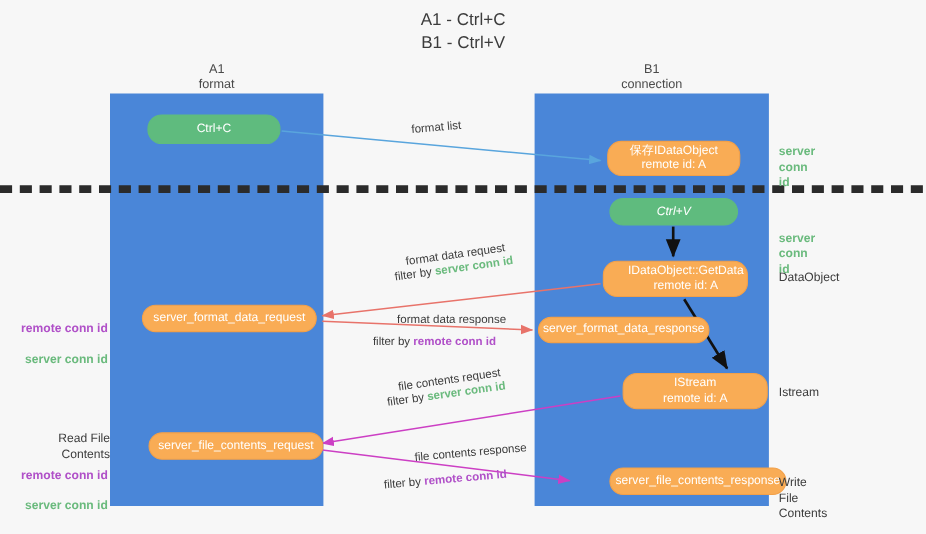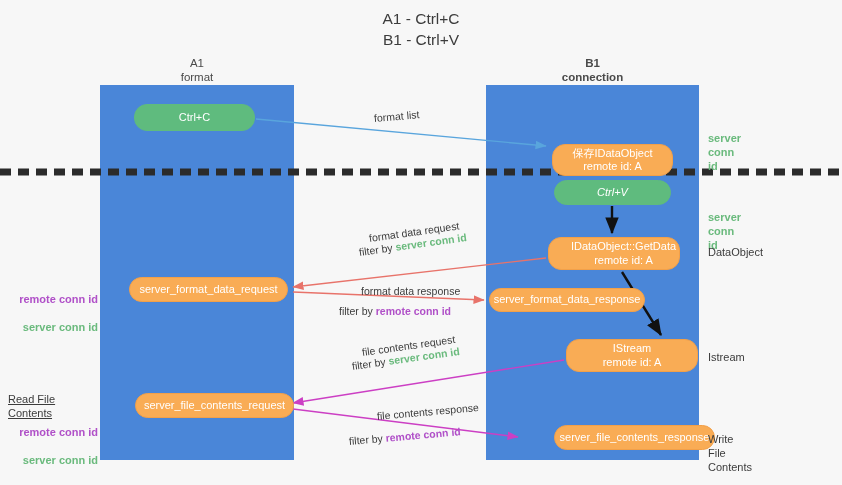--- a/index.html
+++ b/index.html
@@ -20,21 +20,21 @@
   
   #title{
     position:absolute;left:0;top:8px;width:842px;text-align:center;
     font-size:15.5px;line-height:21px;color:#3c3c3c;white-space:pre-line;
   }
   .lane-head{
     position:absolute;text-align:center;font-size:11.5px;line-height:14px;
     color:#4a4a4a;white-space:pre-line;
   }
   #head-a1{left:100px;top:56px;width:194px;}
-  #head-b1{left:486px;top:56px;width:213px;font-weight:bold;}
+  #head-b1{left:486px;top:56px;width:213px;}
 
   
   .box{
     position:absolute;box-sizing:border-box;
     display:flex;flex-direction:column;align-items:center;justify-content:center;
     text-align:center;color:#ffffff;font-size:11px;line-height:13.5px;
     border-radius:13px;
   }
   .box.green{background:#5fbb7e;border:1px solid #5fbb7e;}
   .box.orange{background:#f9ac55;border:1px solid #f2a049;}
@@ -54,21 +54,21 @@
   .green-txt{color:#6aba7d;font-weight:bold;}
   .purple-txt{color:#b050c8;font-weight:bold;}
   .plain-txt{color:#3c3c3c;}
 
   #anno-scid-1{left:708px;top:131px;}
   #anno-scid-2{left:708px;top:210px;}
   #anno-dataobject{left:708px;top:245px;}
   #anno-istream{left:708px;top:350px;}
   #anno-write{left:708px;top:432px;}
   #anno-left-1{left:10px;top:278px;width:88px;text-align:right;}
-  #anno-read{left:8px;top:392px;width:92px;text-align:left;text-decoration:underline;}
+  #anno-read{left:8px;top:392px;width:92px;text-align:right;}
   #anno-left-2{left:10px;top:411px;width:88px;text-align:right;}
 
   
   .alabel{position:absolute;font-size:10.5px;line-height:14px;color:#3c3c3c;white-space:nowrap;}
   .alabel b{font-weight:bold;}
 
   #lbl-formatlist{left:374px;top:111px;transform:rotate(-5deg);transform-origin:left center;}
 
   #lbl-fdreq{left:369px;top:231px;transform:rotate(-8deg);transform-origin:left center;}
   #lbl-fdreq2{left:359px;top:245px;transform:rotate(-8deg);transform-origin:left center;}
@@ -128,21 +128,21 @@
     <line x1="546" y1="258" x2="293" y2="287" stroke="#e8736a" stroke-width="1.4" marker-end="url(#ah-red)"></line>
 
     <line x1="293" y1="292" x2="484" y2="300" stroke="#e8736a" stroke-width="1.4" marker-end="url(#ah-red)"></line>
 
     <line x1="564" y1="360" x2="293" y2="403" stroke="#cc3fc4" stroke-width="1.4" marker-end="url(#ah-mag)"></line>
 
     <line x1="293" y1="409" x2="518" y2="437" stroke="#cc3fc4" stroke-width="1.4" marker-end="url(#ah-mag)"></line>
   </svg>
 
   <div class="box green" id="box-ctrlc">Ctrl+C</div>
-  <div class="box orange" id="box-idataobject" style="white-space:pre-line;margin-top:16px;">保存IDataObject
+  <div class="box orange" id="box-idataobject" style="white-space:pre-line;">保存IDataObject
 remote id: A</div>
   <div class="box green" id="box-ctrlv">Ctrl+V</div>
   <div class="box orange" id="box-getdata" style="white-space:pre-line;">IDataObject::GetData
 remote id: A</div>
   <div class="box orange" id="box-istream" style="white-space:pre-line;">IStream
 remote id: A</div>
   <div class="box orange" id="box-fmt-req">server_format_data_request</div>
   <div class="box orange" id="box-fmt-resp">server_format_data_response</div>
   <div class="box orange" id="box-file-req">server_file_contents_request</div>
   <div class="box orange" id="box-file-resp">server_file_contents_response</div>

